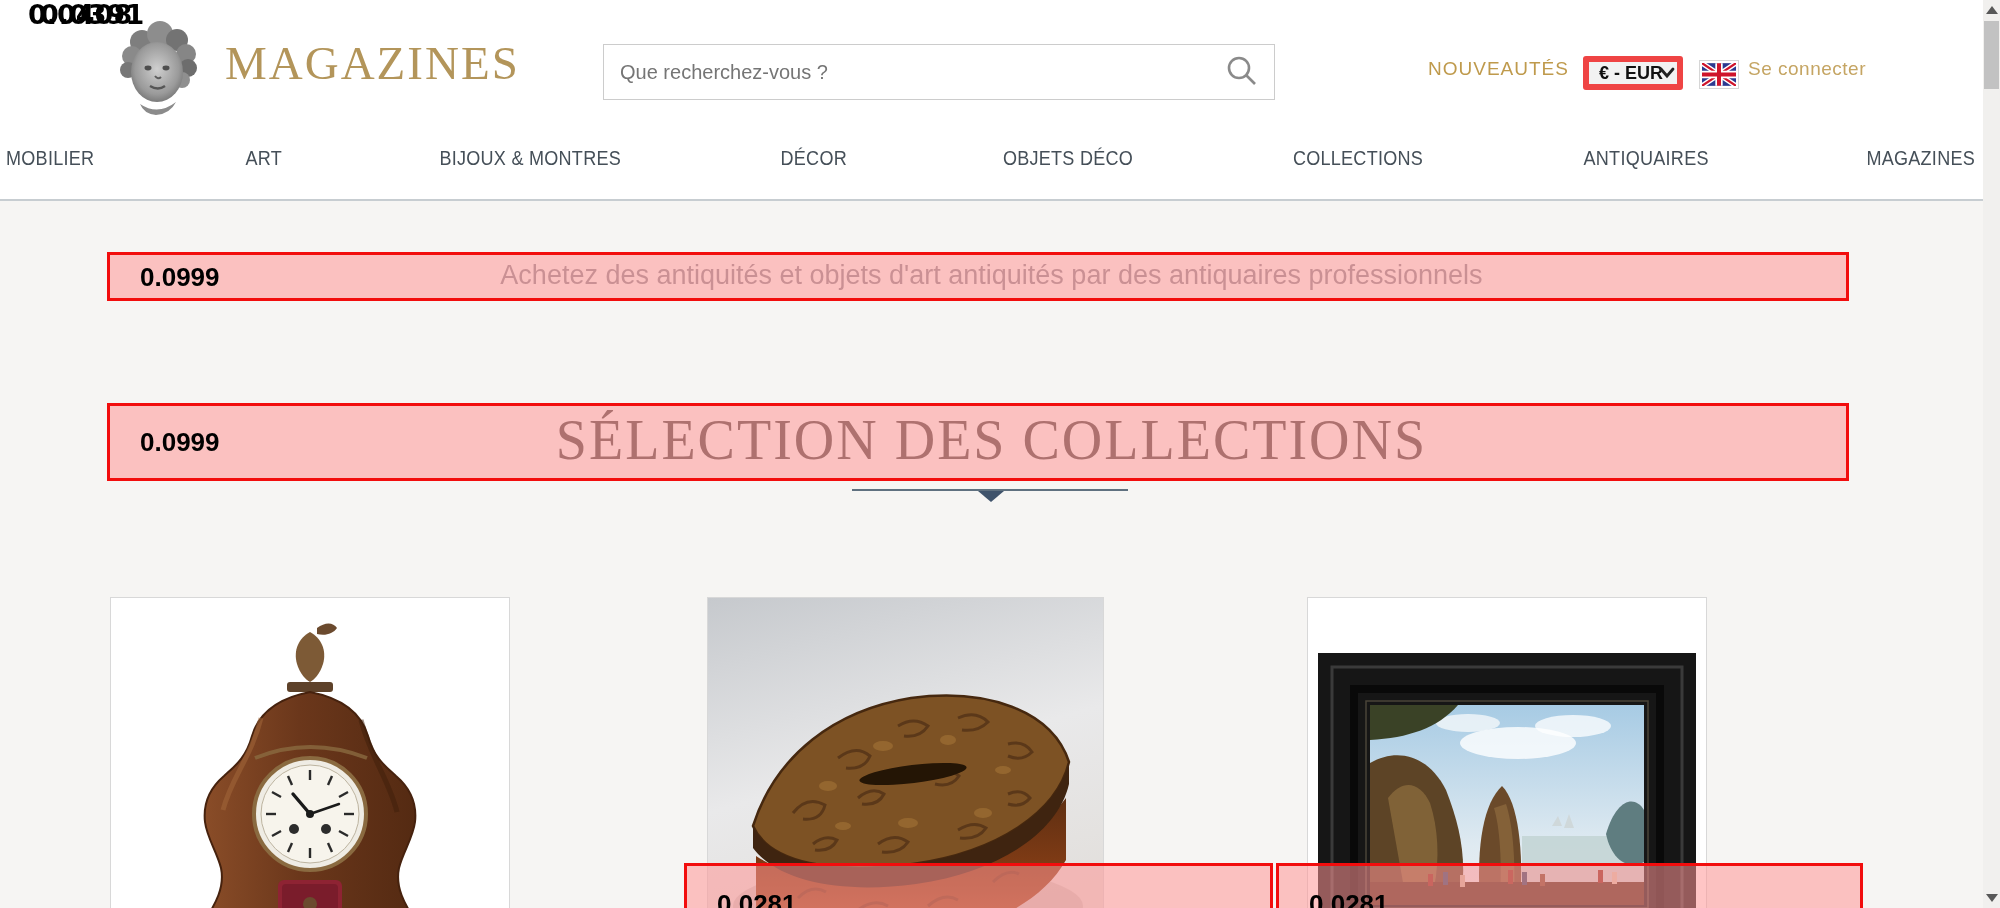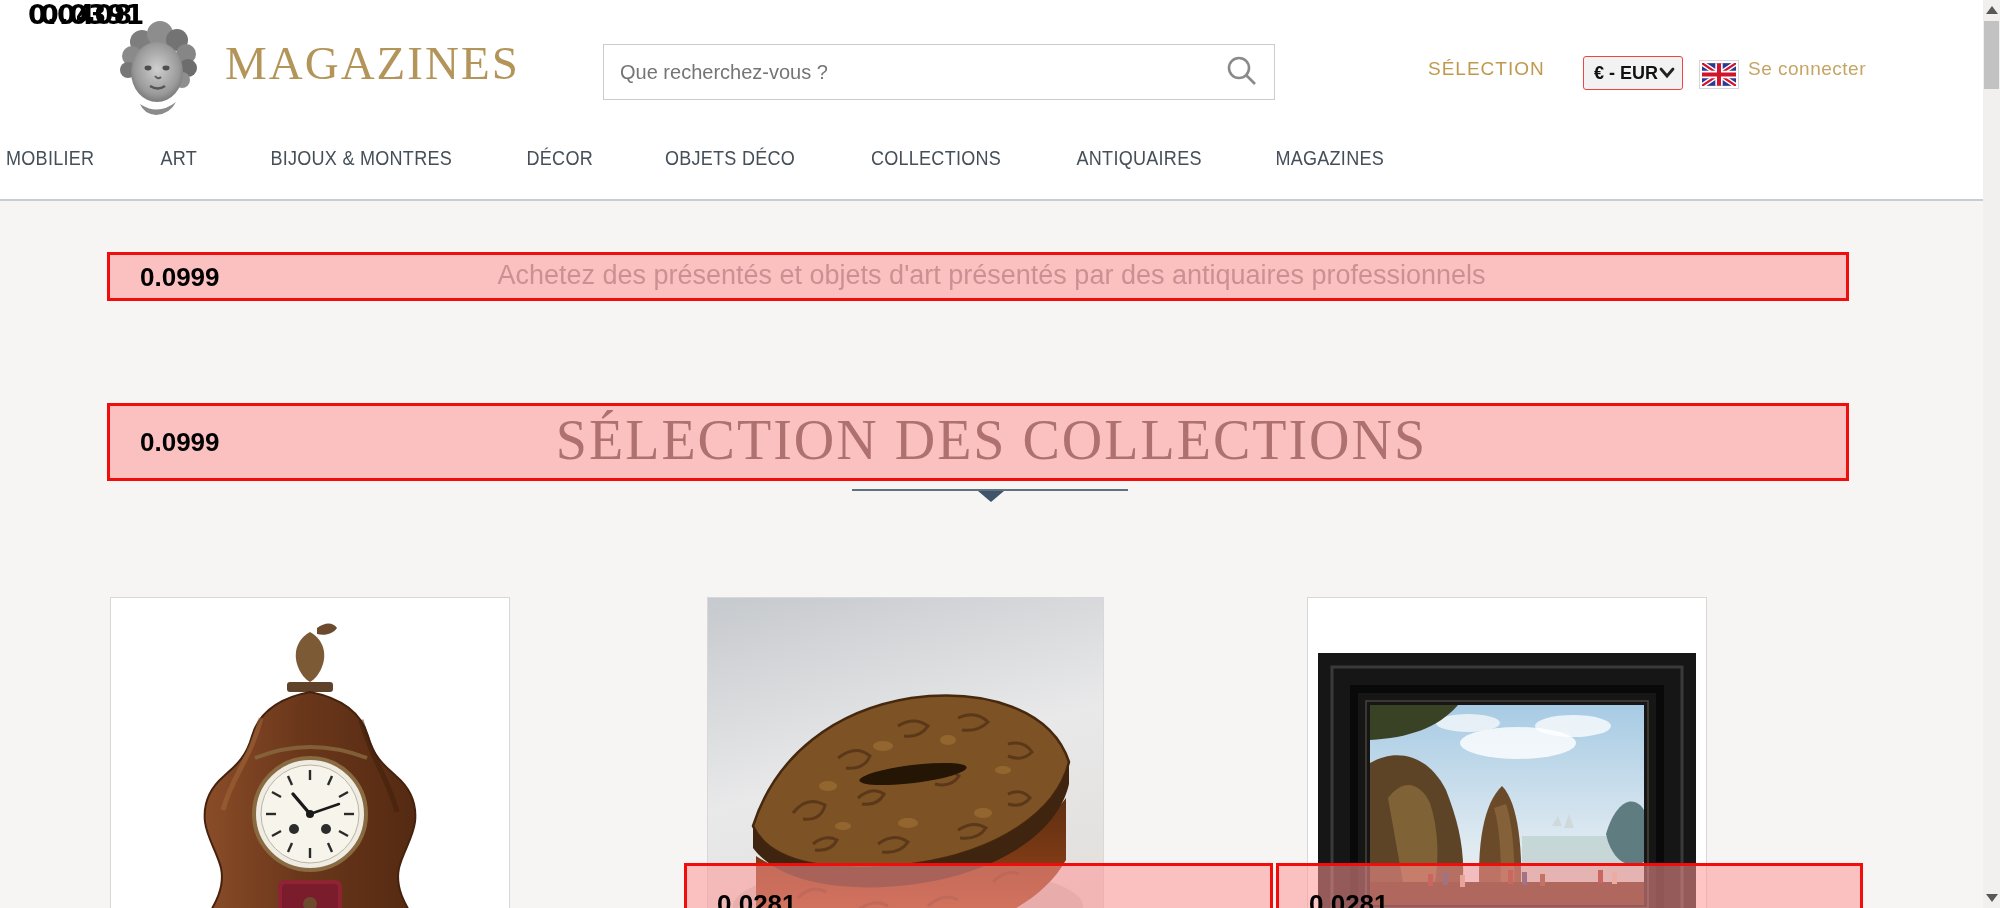--- a/index.html
+++ b/index.html
@@ -14,26 +14,26 @@
   .search-wrap { position:absolute; left:603px; top:44px; width:672px; height:56px; background:#fff; border:1px solid #cccccc; }
   .search-input { position:absolute; left:0; top:0; width:610px; height:54px; border:none; outline:none; padding-left:16px; font-size:20px; color:#ef4444; font-family:"Liberation Sans", sans-serif; background:transparent; }
   .search-input::placeholder { color:#757575; }
   .search-btn { position:absolute; right:6px; top:5px; width:52px; height:44px; border:none; background:transparent; cursor:pointer; }
 
   .hdr-link { position:absolute; top:58px; font-size:19px; letter-spacing:1px; }
   .nouveautes { left:1428px; color:#bf9a4c; }
   .se-connecter { left:1748px; color:#c5a563; letter-spacing:0.5px;text-align:right; }
 
   .currency-wrap { position:absolute; left:1583px; top:56px; width:100px; height:34px; }
-  .currency-select { width:100%; height:100%; appearance:none; -webkit-appearance:none; border:1px solid #ef4444; border-radius:3px; background:#f2f2f2; font-size:18px; font-weight:bold; color:#111; padding-left:10px; font-family:"Liberation Sans", sans-serif; }
+  .currency-select { width:100%; height:100%; appearance:none; -webkit-appearance:none; border:6px solid #ef4444; border-radius:3px; background:#f2f2f2; font-size:18px; font-weight:bold; color:#111; padding-left:10px; font-family:"Liberation Sans", sans-serif; }
   .currency-chevron { position:absolute; right:8px; top:11px; pointer-events:none; }
 
   .flag { position:absolute; left:1700px; top:61px; width:38px; height:27px; background:#fff; padding:2px; box-shadow:0 0 0 1px #d6d6d6; }
 
-  .nav { position:absolute; left:0; top:146px; width:1983px; display:flex; justify-content:flex-start; gap:58px; }
+  .nav { position:absolute; left:0; top:146px; width:1983px; display:flex; justify-content:space-between; gap:58px; }
   .nav-item { font-size:20.5px; color:#454f58; letter-spacing:0.3px; cursor:pointer; transform:scaleX(0.88); }
 
   
   .tagline { position:absolute; left:0; top:260px; width:1983px; text-align:center; font-size:27px; color:#8b8b92; }
   .section-title { position:absolute; left:0; top:408px; width:1983px; text-align:center; font-family:"Liberation Serif", serif; font-size:56px; letter-spacing:2px; color:#4c4641; font-weight:400; }
   .title-divider { position:absolute; left:852px; top:489px; width:276px; height:2px; background:#5f707f; }
   .title-divider-arrow { position:absolute; left:978px; top:491px; width:0; height:0; border-left:13px solid transparent; border-right:13px solid transparent; border-top:11px solid #3f536b; }
 
   .card { position:absolute; top:597px; height:360px; background:#ffffff; border:1px solid #d8d8d8; cursor:pointer; }
   .card1 { left:110px; width:400px; }
@@ -96,21 +96,21 @@
   <div class="search-wrap">
     <input class="search-input" type="text" placeholder="Que recherchez-vous ?" style="">
     <button class="search-btn">
       <svg width="34" height="34" viewBox="0 0 34 34">
         <circle cx="14" cy="14" r="10" fill="none" stroke="#8a8a8a" stroke-width="2.6"></circle>
         <line x1="21.5" y1="21.5" x2="30" y2="30" stroke="#8a8a8a" stroke-width="2.6"></line>
       </svg>
     </button>
   </div>
 
-  <a class="hdr-link nouveautes">SÉLECTION</a>
+  <a class="hdr-link nouveautes">NOUVEAUTÉS</a>
 
   <div class="currency-wrap">
     <select class="currency-select">
       <option>€ - EUR</option>
     </select>
     <svg class="currency-chevron" width="16" height="12" viewBox="0 0 16 12">
       <path d="M2,2 L8,9 L14,2" fill="none" stroke="#222" stroke-width="2.8" stroke-linecap="round"></path>
     </svg>
   </div>
 
@@ -131,21 +131,21 @@
     <span class="nav-item">ART</span>
     <span class="nav-item">BIJOUX &amp; MONTRES</span>
     <span class="nav-item">DÉCOR</span>
     <span class="nav-item">OBJETS DÉCO</span>
     <span class="nav-item">COLLECTIONS</span>
     <span class="nav-item">ANTIQUAIRES</span>
     <span class="nav-item">MAGAZINES</span>
   </nav>
 </div>
 
-<div class="tagline">Achetez des présentés et objets d'art présentés par des antiquaires professionnels</div>
+<div class="tagline">Achetez des antiquités et objets d'art antiquités par des antiquaires professionnels</div>
 
 <h1 class="section-title">SÉLECTION DES COLLECTIONS</h1>
 <div class="title-divider"></div>
 <div class="title-divider-arrow"></div>
 
 <div class="card card1">
   <svg width="398" height="358" viewBox="0 0 398 358">
     <defs>
       <linearGradient id="wood1" x1="0" y1="0" x2="1" y2="0">
         <stop offset="0%" stop-color="#8a4d28"></stop>

